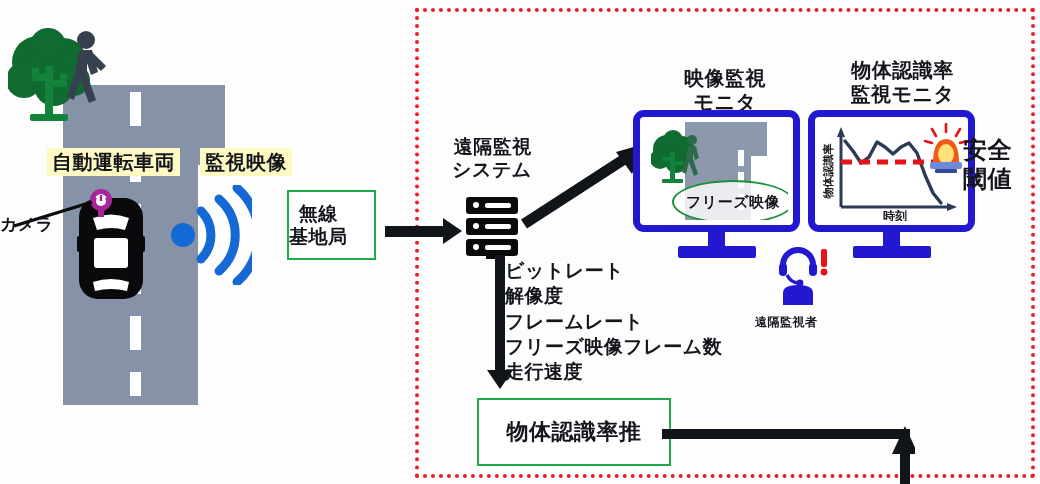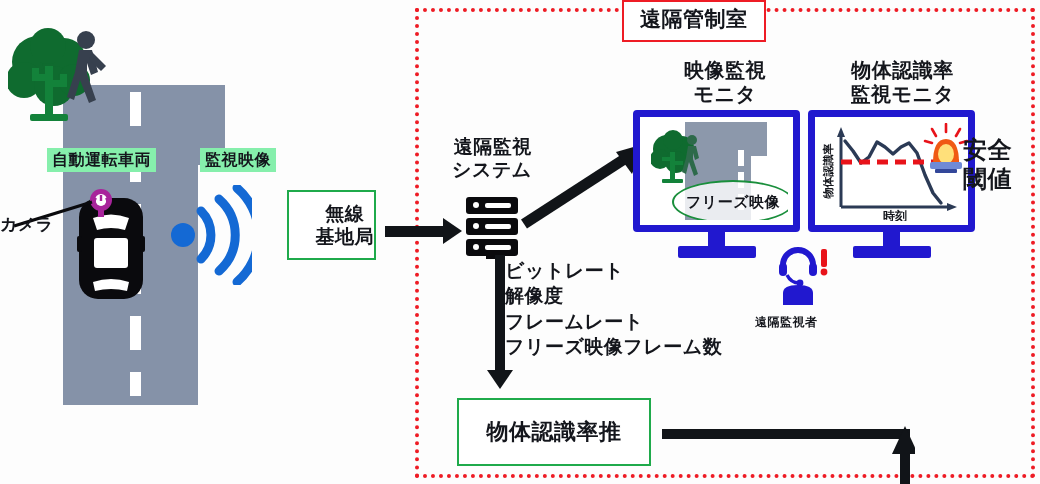--- a/index.html
+++ b/index.html
@@ -60,30 +60,30 @@
   #car{left:75px;top:196px;width:72px;height:105px;}
   #camera-icon{left:86px;top:188px;width:30px;height:30px;}
   #camera-leader{left:12px;top:200px;width:82px;height:30px;}
   #camera-label{left:0px;top:215px;font-size:17px;font-family:Liberation Serif, serif;}
 
   
   #waves{left:170px;top:185px;width:82px;height:100px;}
 
   
   .chip{
-    background:#86efac;padding:2px 5px;font-size:16px;
+    background:#fef9c3;padding:2px 5px;font-size:20px;
   }
   #label-vehicle{left:47px;top:148px;}
   #label-video{left:200px;top:148px;}
 
   
   #base-station{
     left:287px;top:190px;width:85px;height:66px;
     border:2.5px solid #1faa4b;background:#ffffff;
-    display:flex;align-items:center;justify-content:flex-end;
+    display:flex;align-items:center;justify-content:flex-start;
     text-align:center;font-size:19px;
   }
 
   
   .arrow-h{
     height:11px;background:#111418;
   }
   .arrow-head-r{
     width:0;height:0;border-top:13px solid transparent;
     border-bottom:13px solid transparent;border-left:19px solid #111418;
@@ -111,36 +111,36 @@
   #server{left:466px;top:197px;width:52px;height:62px;}
 
   
   #params{
     left:505px;top:258px;font-size:19px;line-height:1.33;
   }
   #params div{white-space:nowrap;}
 
   
   #estimation-box{
-    left:457px;top:398px;width:190px;height:64px;
+    left:477px;top:398px;width:190px;height:64px;
     border:2.5px solid #1faa4b;background:#ffffff;
     display:flex;align-items:center;justify-content:center;
     text-align:center;font-size:22px;line-height:1.2;
   }
 
   
   .monitor-title{font-size:20px;text-align:center;line-height:1.2;}
   .monitor{
-    border:7px solid #2118cf;border-radius:4px;background:#ffffff;
+    border:7px solid #2118cf;border-radius:11px;background:#ffffff;
     box-sizing:border-box;
   }
   .monitor-neck{background:#2118cf;}
   .monitor-foot{background:#2118cf;border-radius:2px;}
 
-  #mon1-title{left:640px;top:58px;width:170px;}
+  #mon1-title{left:640px;top:66px;width:170px;}
   #mon1{left:633px;top:110px;width:167px;height:122px;}
   #mon1-neck{left:708px;top:232px;width:17px;height:16px;}
   #mon1-foot{left:678px;top:246px;width:78px;height:12px;}
   #mon1-screen{left:5px;top:5px;right:5px;bottom:5px;overflow:hidden;}
 
   #mon2-title{left:820px;top:58px;width:165px;}
   #mon2{left:808px;top:110px;width:167px;height:122px;}
   #mon2-neck{left:883px;top:232px;width:17px;height:16px;}
   #mon2-foot{left:853px;top:246px;width:78px;height:12px;}
 
@@ -231,21 +231,20 @@
     <circle cx="13" cy="50" r="12" fill="#1469d4"></circle>
     <path d="M31 26 A34 34 0 0 1 31 74" stroke="#1469d4" stroke-width="9" fill="none" stroke-linecap="round"></path>
     <path d="M49 14 A48 48 0 0 1 49 86" stroke="#1469d4" stroke-width="9" fill="none" stroke-linecap="round"></path>
     <path d="M67 3 A62 62 0 0 1 67 97" stroke="#1469d4" stroke-width="9" fill="none" stroke-linecap="round"></path>
   </svg>
 
   <div class="abs jp chip" id="label-vehicle">自動運転車両</div>
   <div class="abs jp chip" id="label-video">監視映像</div>
 
   <div class="abs" id="room-boundary"></div>
-  <div class="abs jp" id="room-title-box">遠隔管制室</div>
 
   <div class="abs jp" id="base-station">
     <div>
       <div>無線</div>
       <div>基地局</div>
     </div>
   </div>
 
   <div class="abs" id="arrow-bs-sys">
     <div class="arrow-h"></div>
@@ -282,20 +281,21 @@
   <div class="abs" id="arrow-sys-down">
     <div class="stem"></div>
       <div class="arrow-head-d"></div>
   </div>
 
   <div class="abs jp" id="params">
     <div>ビットレート</div>
     <div>解像度</div>
     <div>フレームレート</div>
     <div>フリーズ映像フレーム数</div>
+    <div>走行速度</div>
   </div>
 
   <div class="abs jp" id="estimation-box">
     <div>
       <div>物体認識率推</div>
     </div>
   </div>
 
   <svg class="abs" id="arrow-l" viewBox="0 0 255 176">
     <path d="M2 30 L245 30 L245 40" stroke="#111418" stroke-width="10" fill="none"></path>

